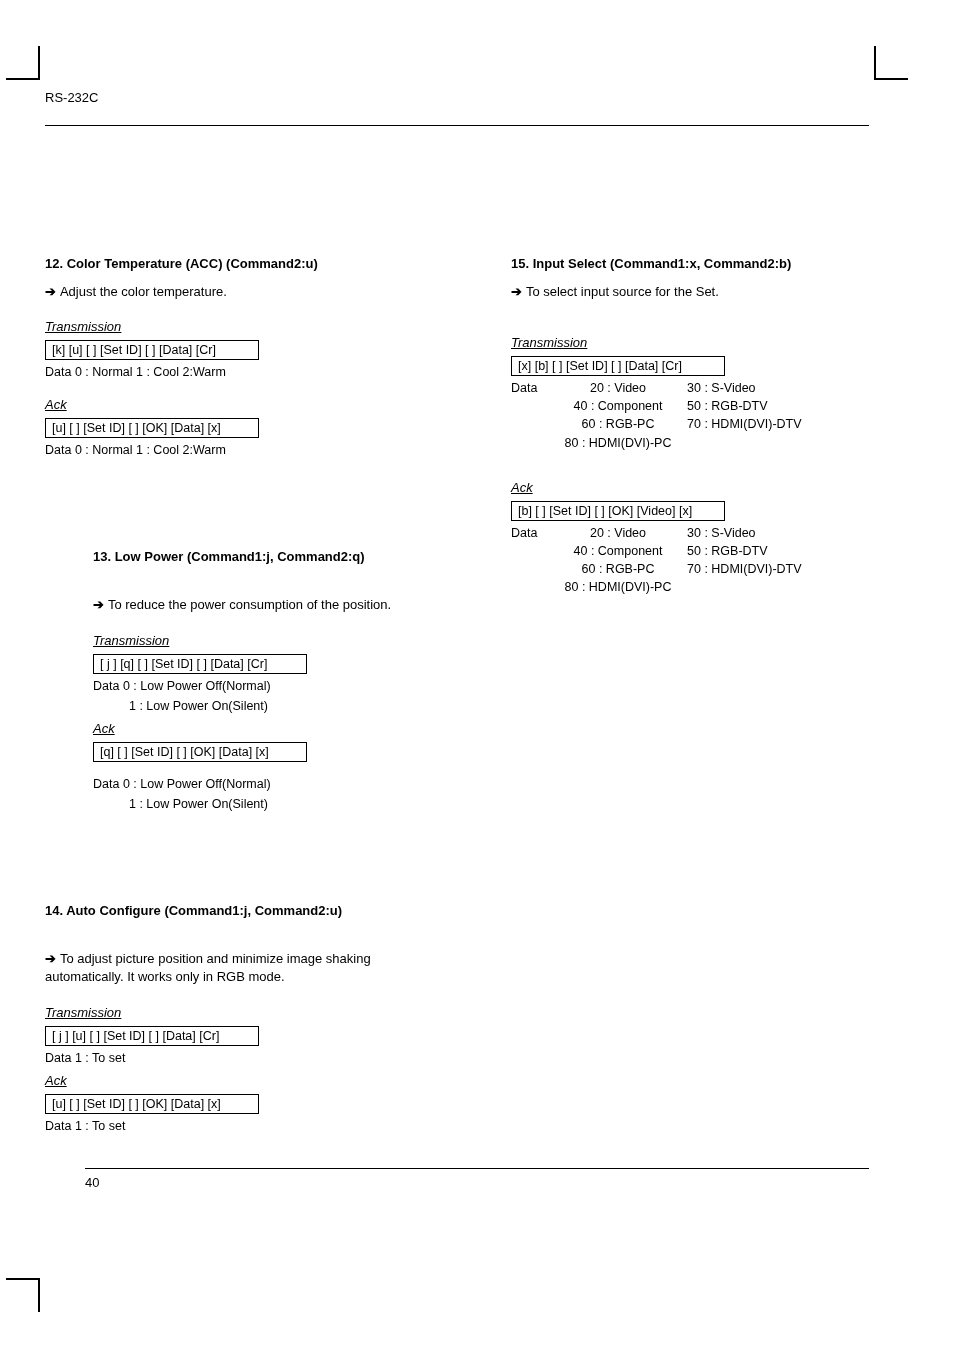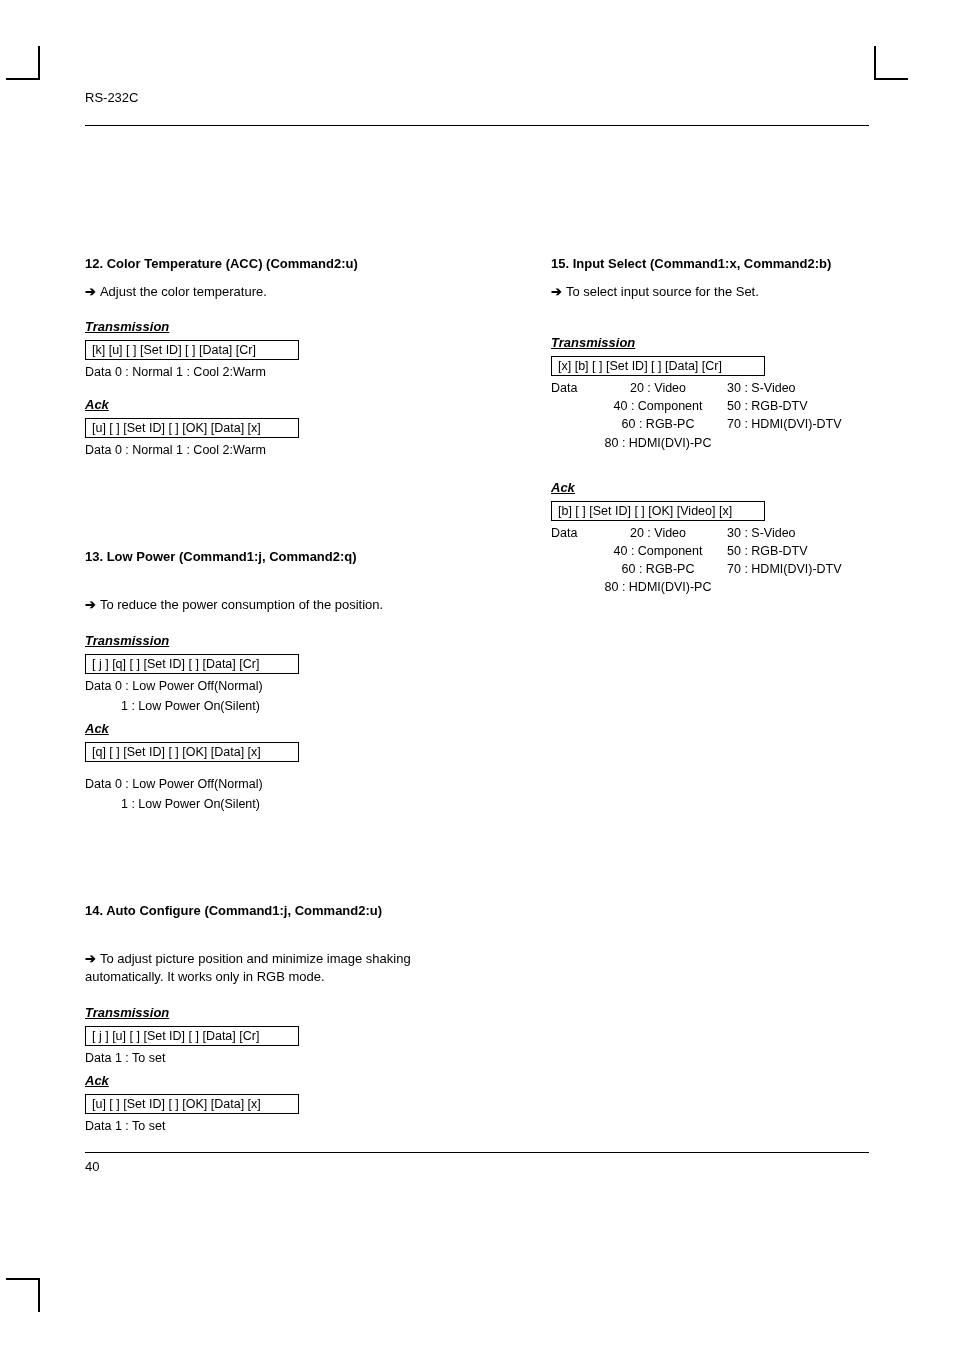--- a/index.html
+++ b/index.html
@@ -8,21 +8,21 @@
     color: #000;
     background: #fff;
     margin: 0;
     padding: 0;
   }
   .page {
     width: 954px;
     height: 1330px;
     position: relative;
     box-sizing: border-box;
-    padding: 90px 85px 50px 85px;
+    padding: 90px 85px 50px 45px;
   }
   .header {
     font-size: 13px;
     border-bottom: 1px solid #000;
     padding-bottom: 20px;
     margin-bottom: 130px;
   }
   .columns {
     display: flex;
     gap: 111px;
@@ -45,21 +45,20 @@
     content: "\2794";
     font-weight: bold;
     margin-right: 4px;
   }
   .sub-heading {
     display: inline-block;
     font-style: italic;
     text-decoration: underline;
     margin-bottom: 6px;
     margin-top: 4px;
-    font-weight: bold;
   }
   .code-box {
     border: 1px solid #000;
     padding: 2px 6px;
     display: inline-block;
     min-width: 200px;
     font-size: 12.5px;
     margin-bottom: 3px;
   }
   .data-line {
@@ -76,21 +75,21 @@
   .data-label {
     flex: 0 0 38px;
   }
   .data-col2 {
     display: flex;
   }
   .c2a { flex: 0 0 138px; text-align: center; }
   .c2b { flex: 1 1 auto; }
   .page-number {
     position: absolute;
-    bottom: 156px;
+    bottom: 140px;
     left: 85px;
     font-size: 13px;
     border-top: 1px solid #000;
     width: 784px;
     padding-top: 6px;
   }
   .crop-mark {
     position: absolute;
     background: #000;
   }
@@ -123,21 +122,21 @@
         <div class="desc arrow">Adjust the color temperature.</div>
         <span class="sub-heading">Transmission</span><br>
         <span class="code-box">[k] [u] [   ] [Set ID] [   ] [Data] [Cr]</span>
         <div class="data-line">Data   0 : Normal      1 : Cool      2:Warm</div>
         <div style="height:10px"></div>
         <span class="sub-heading">Ack</span><br>
         <span class="code-box">[u] [   ] [Set ID] [   ] [OK] [Data] [x]</span>
         <div class="data-line">Data   0 : Normal      1 : Cool      2:Warm</div>
       </div>
 
-      <div class="section" style="margin-top:60px;">
+      <div class="section" style="margin-top:60px;margin-left:48px;">
         <div class="section-title">13. Low Power (Command1:j, Command2:q)</div>
         <div style="height:20px"></div>
         <div class="desc arrow">To reduce the power consumption of the position.</div>
         <span class="sub-heading">Transmission</span><br>
         <span class="code-box">[ j ] [q] [   ] [Set ID] [   ] [Data] [Cr]</span>
         <div class="data-line">Data   0 : Low Power Off(Normal)</div>
         <div class="data-line data-indent">1 : Low Power On(Silent)</div>
         <span class="sub-heading">Ack</span><br>
         <span class="code-box">[q] [   ] [Set ID] [   ] [OK] [Data] [x]</span>
         <div style="height:10px"></div>

